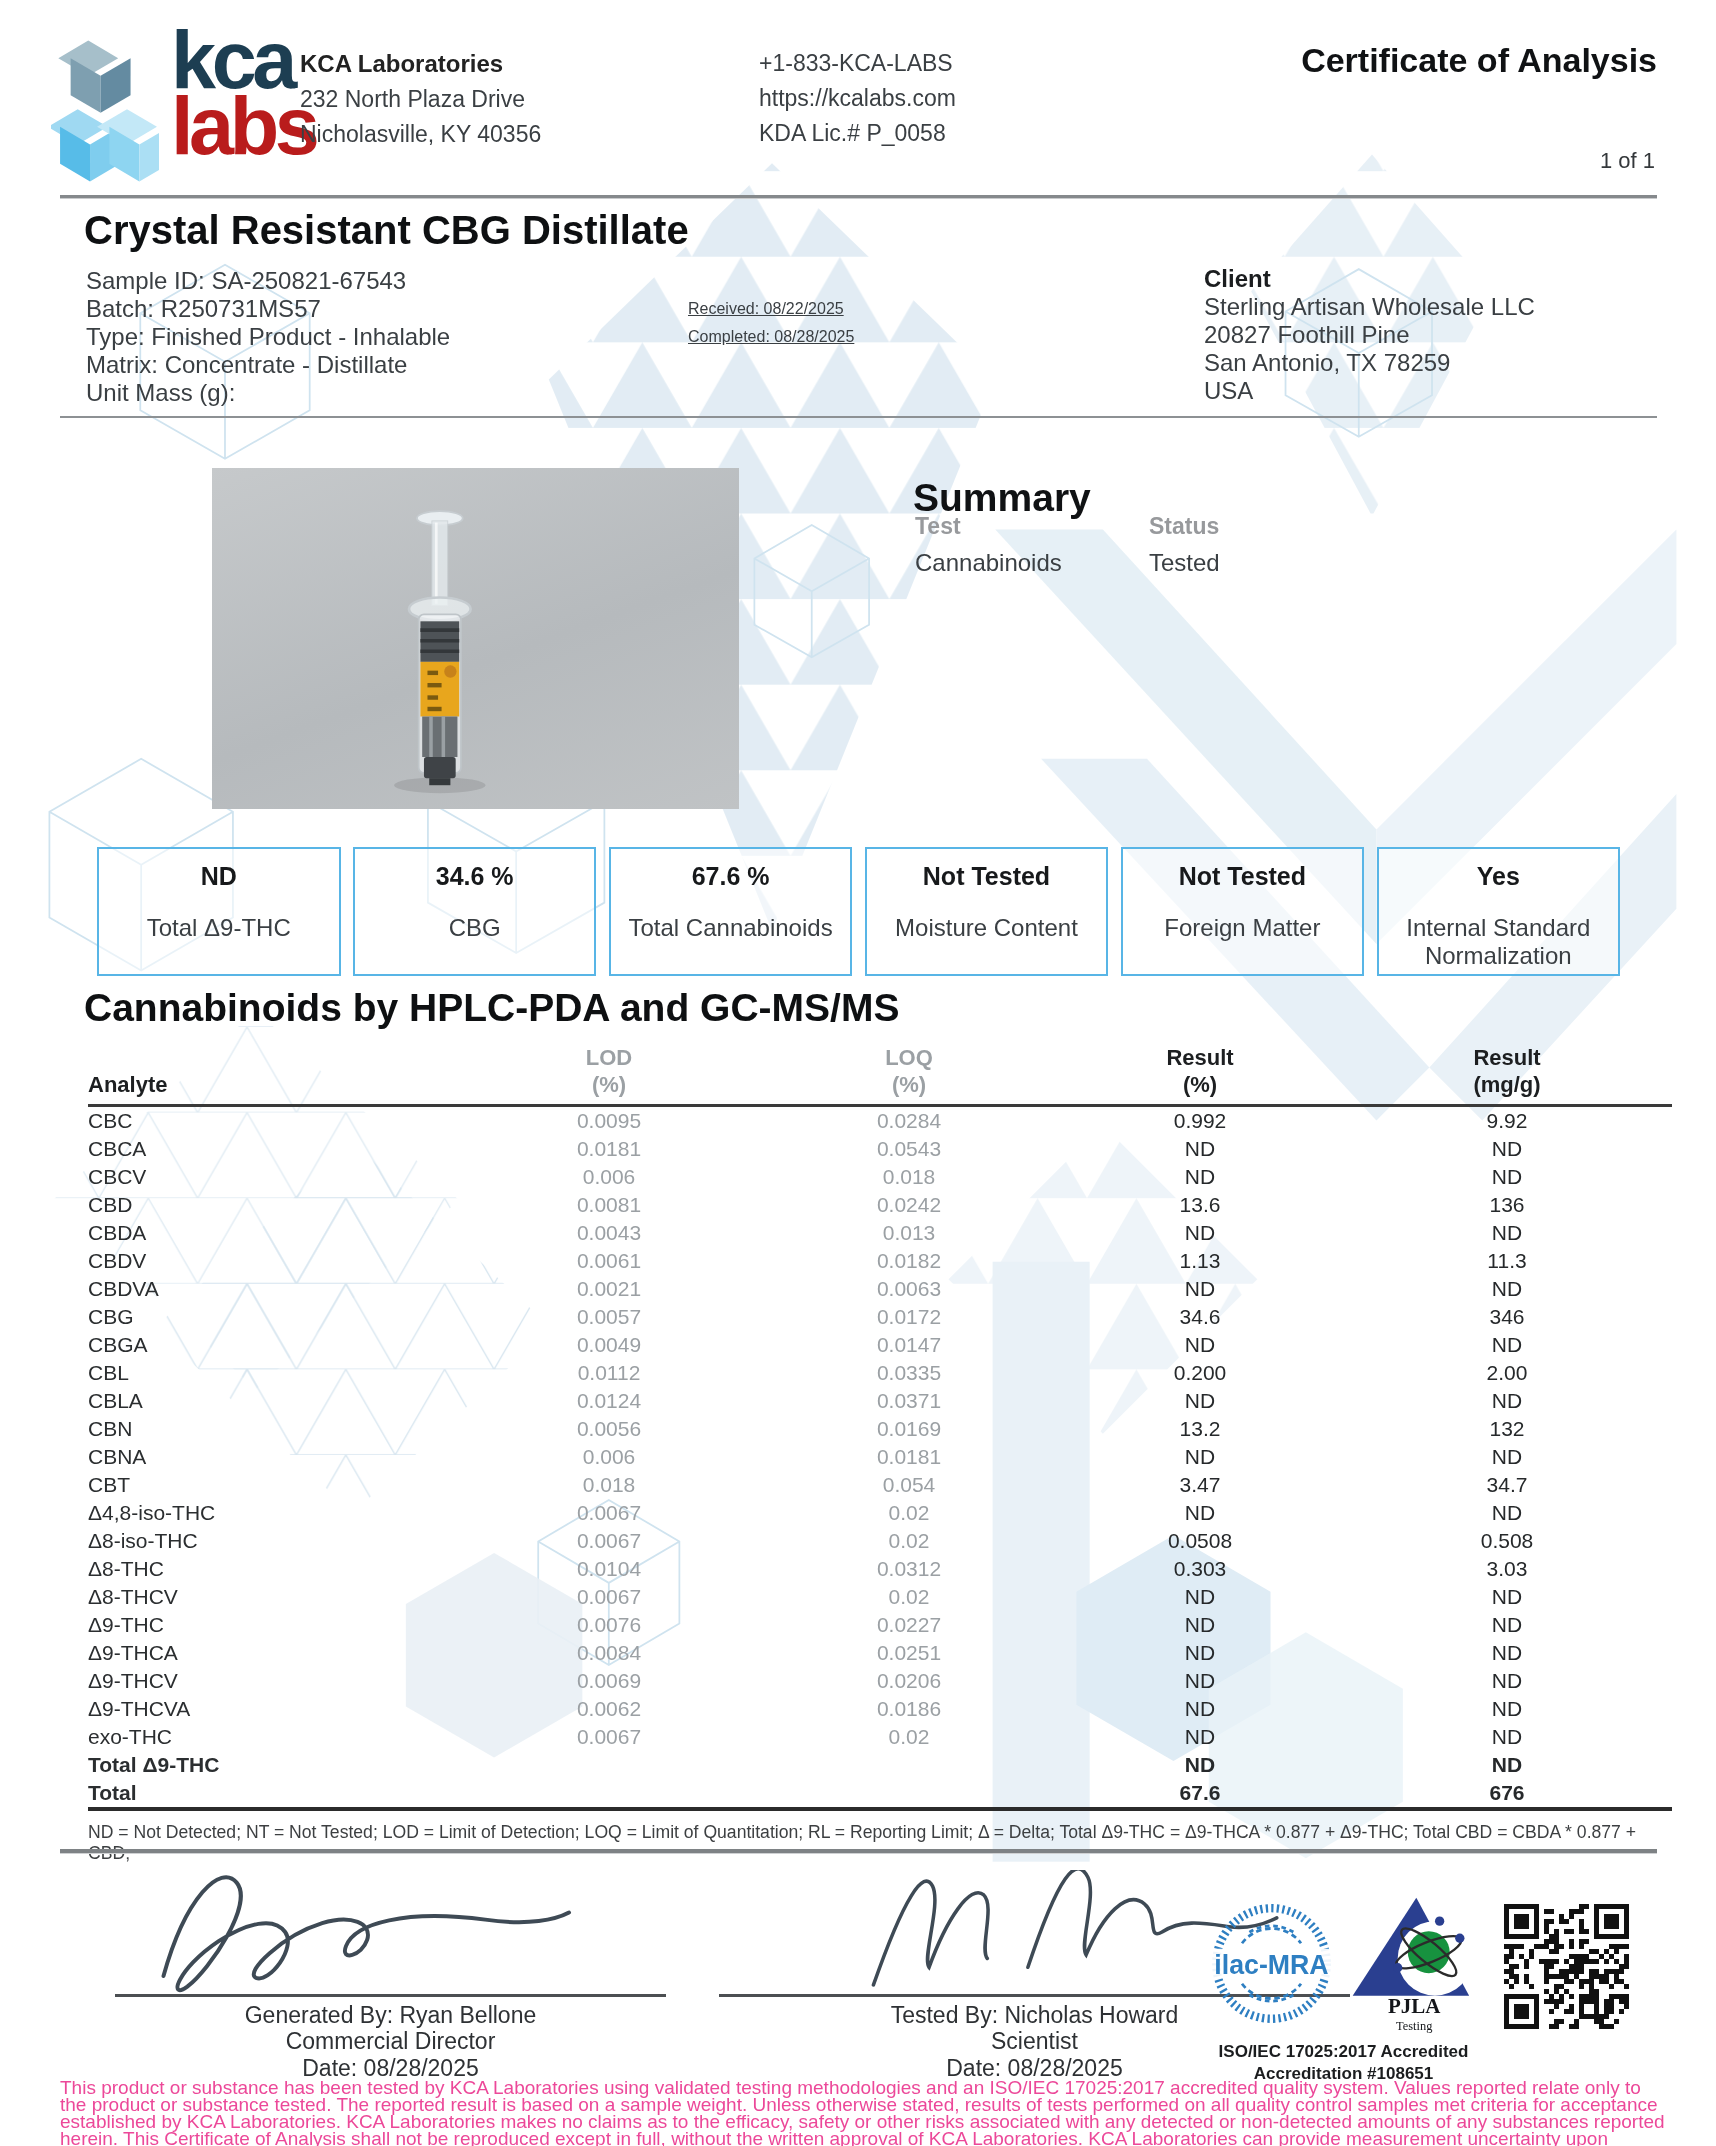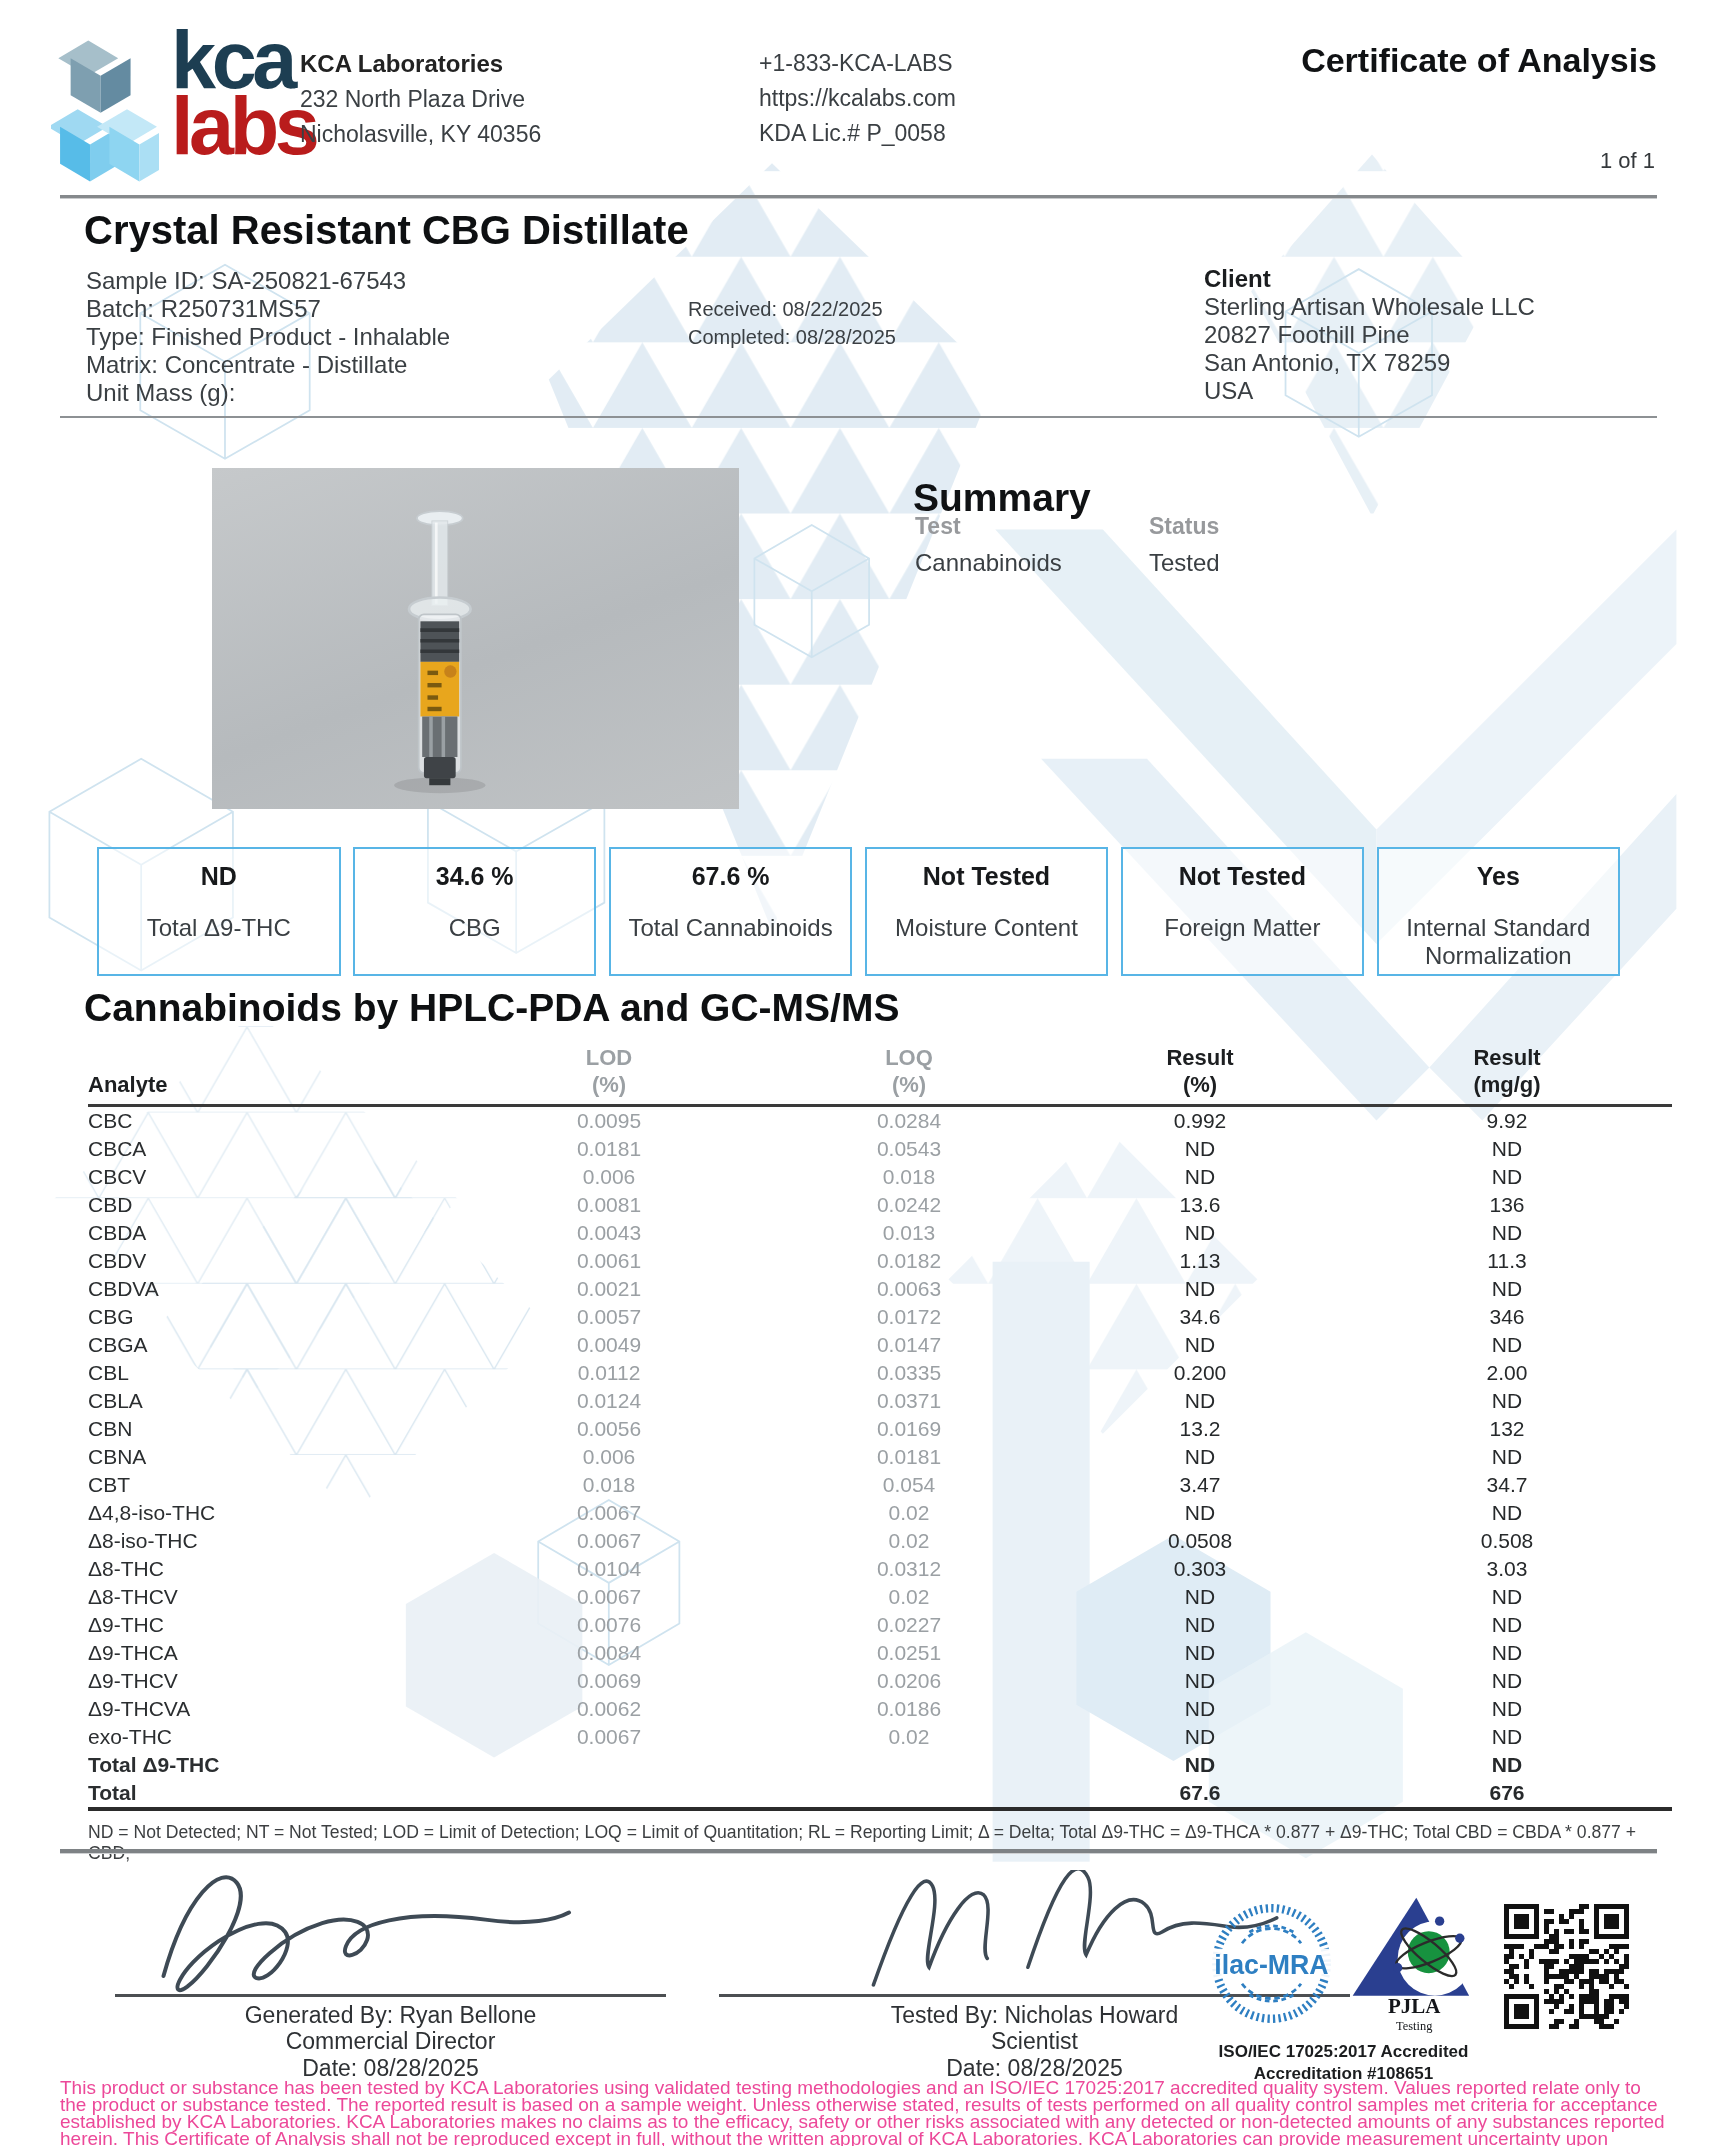--- a/index.html
+++ b/index.html
@@ -15,21 +15,21 @@
   .labcol{top:46px;font-size:23px;line-height:1.52;color:#3a3f43;}
   .labcol .labname{font-weight:bold;font-size:24px;color:#222;}
   .col1{left:300px;}
   .col2{left:759px;}
   .cert-title{right:60px;top:41px;font-size:34px;font-weight:bold;color:#101214;}
   .page-ind{right:62px;top:148px;font-size:22px;color:#34383b;}
   .hr1{left:60px;top:195px;width:1597px;height:2.6px;background:#85898c;border-bottom:0.9px solid #c9cbcd;}
   
   .prod-title{left:84px;top:208px;font-size:40px;font-weight:bold;color:#0e1012;}
   .info{left:86px;top:267px;font-size:24px;line-height:28px;color:#3a3f43;}
-  .recv{left:688px;top:295px;font-size:20px;line-height:28px;color:#3a3f43;}
+  .recv{left:688px;top:295px;font-size:16px;line-height:28px;color:#3a3f43;text-decoration:underline;}
   .client{left:1204px;top:265px;font-size:24px;line-height:28px;color:#3a3f43;}
   .client .chead{font-weight:bold;color:#1b1d1f;}
   .hr2{left:60px;top:416px;width:1597px;height:1.8px;background:#8d9194;}
   
   .photo{left:212px;top:468px;width:527px;height:341px;background:linear-gradient(160deg,#c6c9cb 0%,#b6babd 55%,#c0c3c5 100%);}
   
   .summary-head{left:913px;top:476px;font-size:39px;font-weight:bold;color:#101214;}
   .summary-cols{left:915px;top:513px;width:750px;display:grid;grid-template-columns:234px 309px auto;}
   .sum-label{font-size:23px;font-weight:bold;color:#97999c;}
   .sum-value{font-size:24px;color:#3a3f43;margin-top:9px;}

